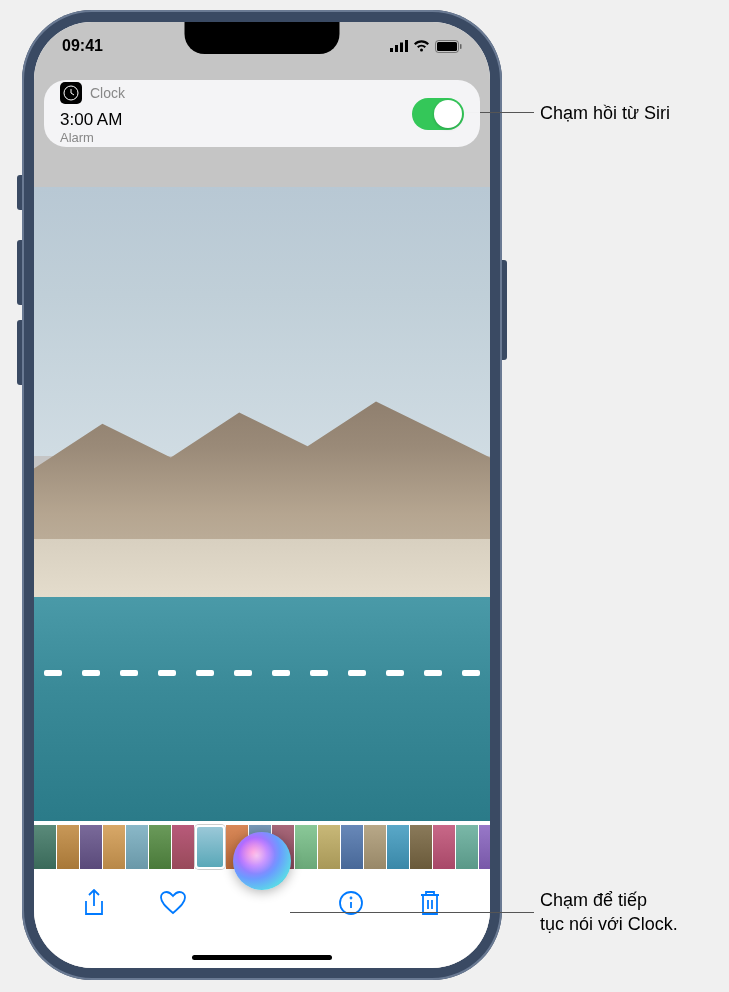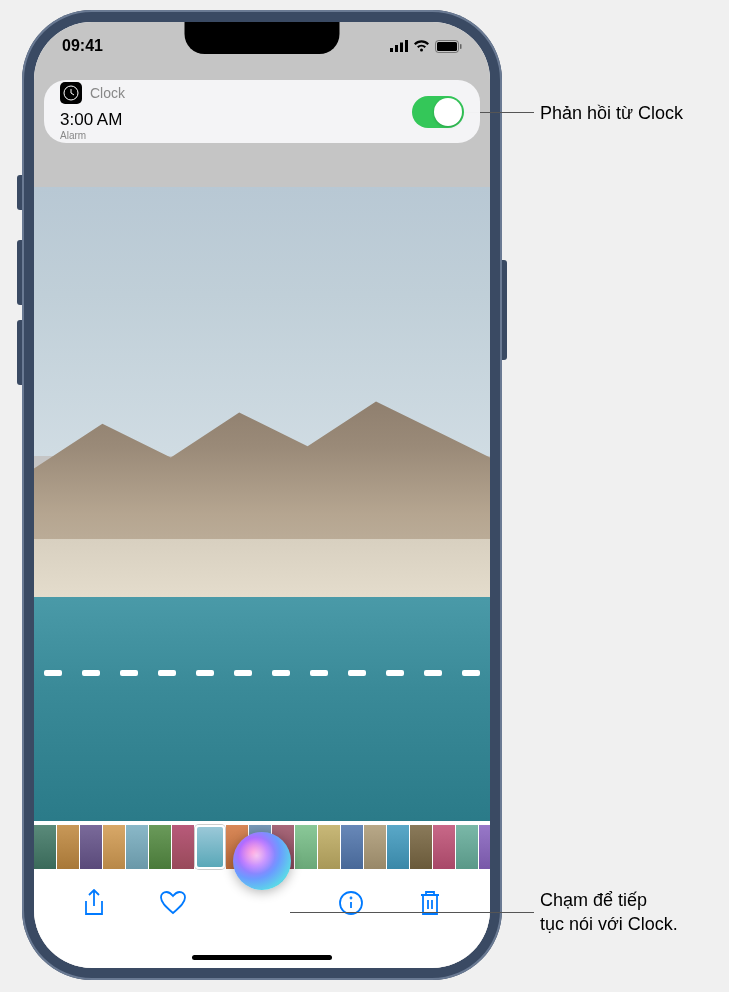--- a/index.html
+++ b/index.html
@@ -143,21 +143,21 @@
     }
     .notif-body {
       flex: 1;
     }
     .notif-time {
       font-size: 17px;
       color: #000;
       font-weight: 400;
     }
     .notif-label {
-      font-size: 10px;
+      font-size: 13px;
       color: #888;
     }
     .toggle {
       width: 52px;
       height: 32px;
       background: #34c759;
       border-radius: 16px;
       position: relative;
       flex-shrink: 0;
     }
@@ -454,17 +454,17 @@
           </svg>
       </div>
     </div>
 
     <div class="siri-orb"></div>
     <div class="home-indicator"></div>
   </div>
 </div>
 
 <div class="callout-line line-1"></div>
-<div class="callout callout-1">Phản hồi từ Clock</div>
+<div class="callout callout-1">Chạm hồi từ Siri</div>
 
 <div class="callout-line line-2"></div>
 <div class="callout callout-2" style="white-space:pre-line">Chạm để tiếp
 tục nói với Clock.</div>
 
 </body></html>

